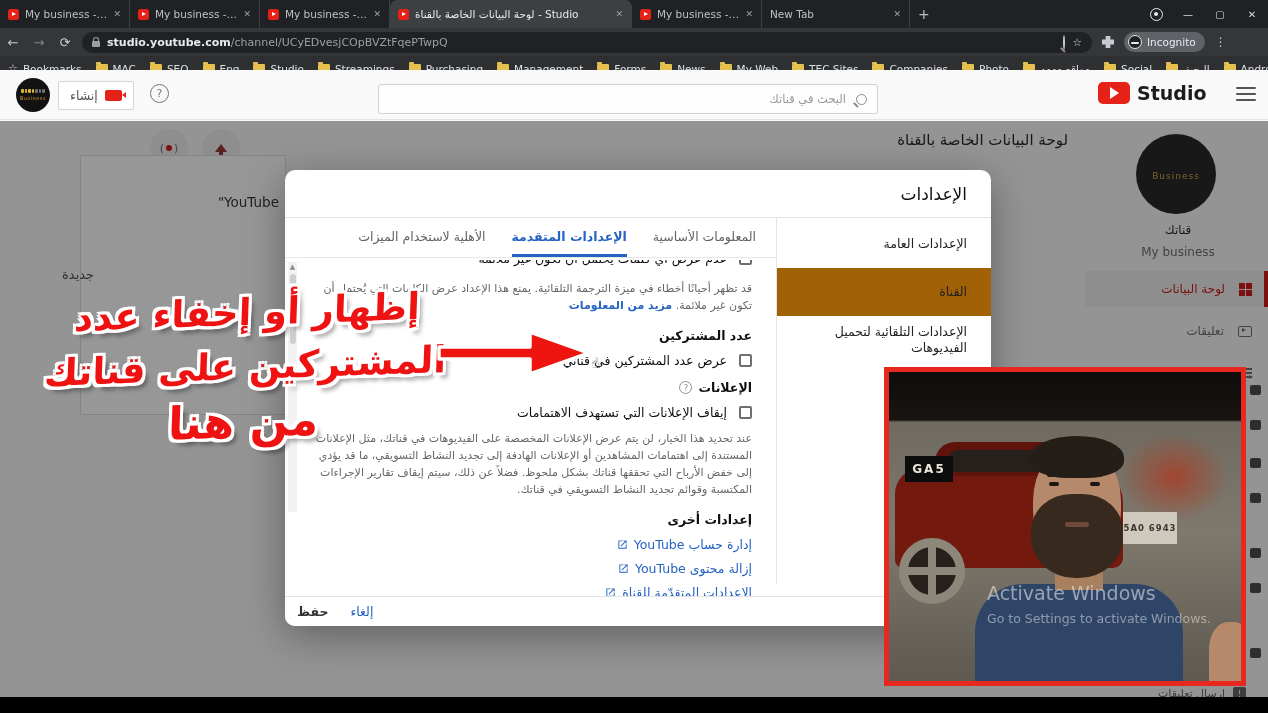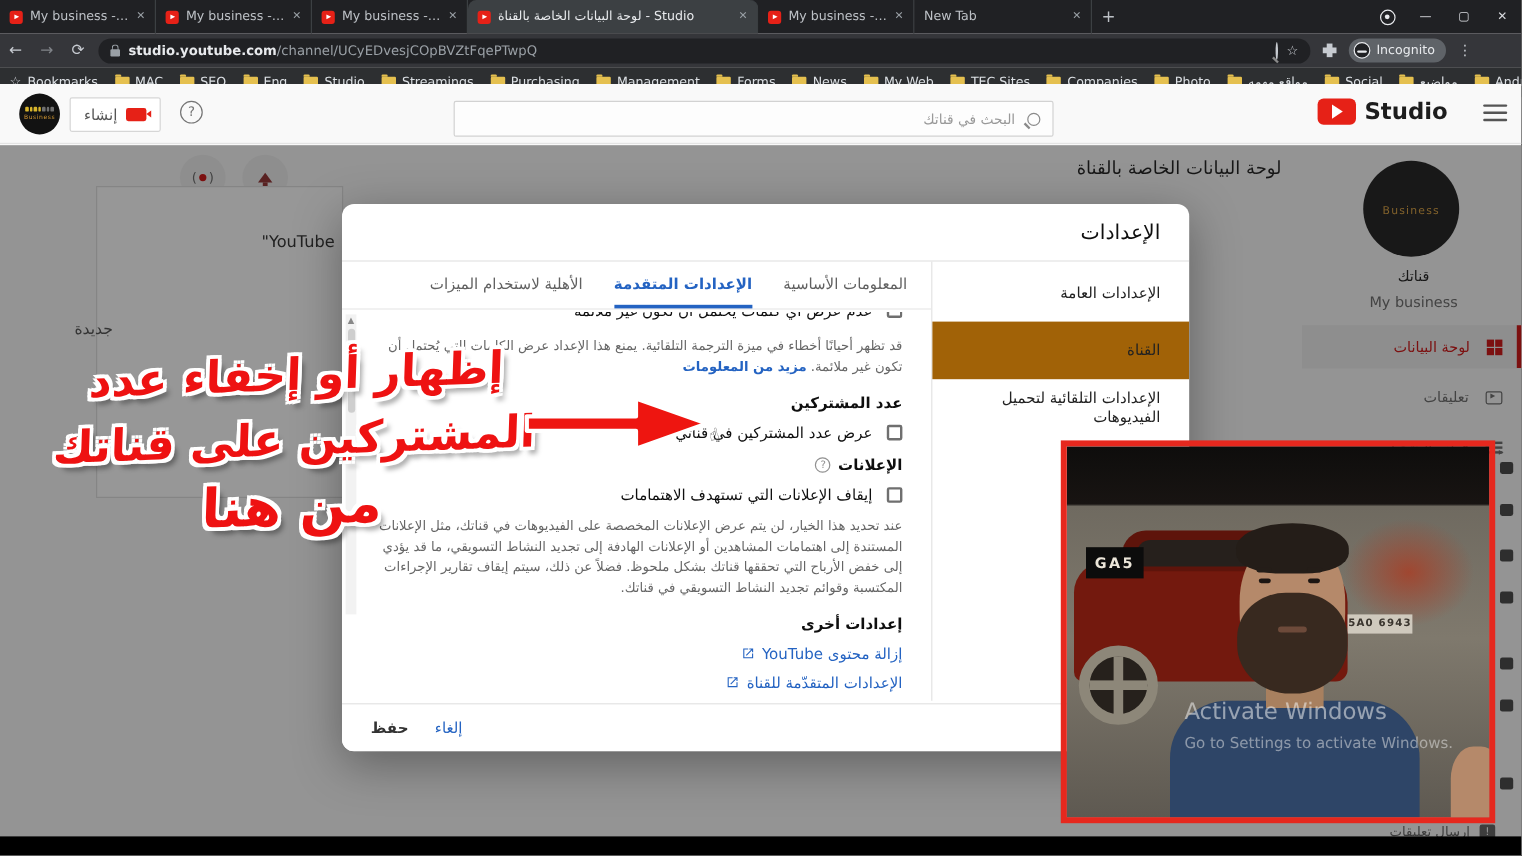--- a/index.html
+++ b/index.html
@@ -115,41 +115,41 @@
   .clipped .row{position:absolute;top:-9px;right:0;display:flex;align-items:center;gap:12px;font-size:12.5px;color:#0f0f0f;white-space:nowrap;}
   .chkbox{width:13px;height:13px;border:2px solid #6f6f6f;border-radius:2px;flex:0 0 auto;}
   .note{font-size:11px;line-height:1.55;color:#666;margin:7px 0 14px;}
   .note .lnk{color:#2463c2;font-weight:bold;}
   .m-h{font-size:12.5px;font-weight:bold;color:#0f0f0f;margin:12px 0 10px;display:flex;align-items:center;gap:6px;}
   .qmini{width:13px;height:13px;border:1.4px solid #909090;border-radius:50%;color:#909090;font-size:8.5px;display:inline-flex;align-items:center;justify-content:center;font-weight:normal;}
   .chkrow{display:flex;align-items:center;gap:12px;font-size:12.5px;color:#0f0f0f;margin:4px 0 10px;}
   .m-links{display:flex;flex-direction:column;gap:9px;margin-top:8px;}
   .mlink{display:flex;align-items:center;gap:6px;font-size:12.5px;color:#2463c2;}
   .ext{width:11px;height:11px;fill:#2463c2;flex:0 0 auto;}
-  .m-footer{position:absolute;bottom:0;left:0;right:0;height:40px;border-top:1px solid #e3e3e3;direction:ltr;display:flex;align-items:center;padding-left:24px;gap:22px;background:#fff;}
+  .m-footer{position:absolute;bottom:0;left:0;right:0;height:30px;border-top:1px solid #e3e3e3;direction:ltr;display:flex;align-items:center;padding-left:12px;gap:22px;background:#fff;}
   .btn-save{font-size:12.5px;font-weight:bold;color:#333;}
   .btn-cancel{font-size:12.5px;color:#2463c2;}
 
   
   .annot{position:absolute;left:28px;top:286px;width:434px;z-index:4;text-align:center;transform:rotate(-2deg) skewX(-4deg);direction:rtl;color:#ee1212;font-weight:bold;
     text-shadow:-3px -3px 0 #fff,3px -3px 0 #fff,-3px 3px 0 #fff,3px 3px 0 #fff,0 -3px 0 #fff,0 3px 0 #fff,-3px 0 0 #fff,3px 0 0 #fff,5px 6px 4px rgba(0,0,0,.35);}
   .annot .l1,.annot .l2{font-size:37px;line-height:1.45;}
   .annot .l3{font-size:45px;line-height:1.3;}
   .arrow{position:absolute;left:436px;top:327px;z-index:4;}
   .handcur{position:absolute;left:591px;top:355px;z-index:4;font-size:14px;color:#3c3c3c;text-shadow:0 0 2px #fff;transform:rotate(-12deg);}
 
   
   .vid{position:absolute;left:884px;top:367px;width:362px;height:319px;border:5px solid #e6281e;z-index:5;overflow:hidden;background:linear-gradient(180deg,#0e0d0c 0,#181412 48px,#6f6a60 50px,#7f796d 160px,#5e5951 309px);}
   .vid .darkright{position:absolute;left:190px;top:40px;width:162px;height:269px;background:linear-gradient(180deg,#16107 0,#2a1a12 40%,#4a2317 75%,#1c120c 100%);}
   .vid .glow{position:absolute;left:230px;top:60px;width:110px;height:90px;background:radial-gradient(ellipse at center,rgba(170,60,35,.8),rgba(0,0,0,0) 70%);}
   .vid .car{position:absolute;left:6px;top:96px;width:228px;height:100px;background:#73190e;border-radius:26px 34px 10px 8px;}
   .vid .car .roof{position:absolute;left:40px;top:-26px;width:140px;height:34px;background:#5e140b;border-radius:20px 26px 0 0;}
   .vid .car .win{position:absolute;left:52px;top:-18px;width:112px;height:22px;background:#26201c;border-radius:12px 16px 0 0;}
   .vid .gassign{position:absolute;left:16px;top:84px;width:48px;height:26px;background:#0c0c0c;color:#ece6da;font-size:12px;font-weight:bold;letter-spacing:2px;display:flex;align-items:center;justify-content:center;}
-  .vid .plate{position:absolute;left:234px;top:140px;width:54px;height:16px;background:#cfc9bd;color:#3a352e;font-size:8.5px;font-weight:bold;display:flex;align-items:center;justify-content:center;letter-spacing:1px;}
+  .vid .plate{position:absolute;left:234px;top:140px;width:54px;height:32px;background:#cfc9bd;color:#3a352e;font-size:8.5px;font-weight:bold;display:flex;align-items:center;justify-content:center;letter-spacing:1px;}
   .vid .wheel{position:absolute;left:10px;top:166px;width:66px;height:66px;border-radius:50%;border:9px solid #8d8779;background:#26211c;}
   .vid .wheel:before{content:"";position:absolute;left:20px;top:0;width:8px;height:48px;background:#8d8779;}
   .vid .wheel:after{content:"";position:absolute;left:0;top:20px;width:48px;height:8px;background:#8d8779;}
   .vid .torso{position:absolute;left:86px;top:212px;width:208px;height:97px;background:#2e4567;border-radius:48px 48px 0 0;}
   .vid .neck{position:absolute;left:166px;top:184px;width:48px;height:34px;background:#a8805f;}
   .vid .head{position:absolute;left:144px;top:74px;width:88px;height:120px;border-radius:46%;background:#b5896a;}
   .vid .hair{position:absolute;left:141px;top:64px;width:94px;height:42px;border-radius:50% 50% 40% 40%;background:#241d18;}
   .vid .beard{position:absolute;left:142px;top:122px;width:92px;height:84px;border-radius:44% 44% 48% 48%;background:#38291f;}
   .vid .mouth{position:absolute;left:176px;top:150px;width:24px;height:5px;background:#6d4a3a;border-radius:3px;}
   .vid .eye{position:absolute;top:110px;width:10px;height:4px;background:#1c1512;border-radius:2px;}
@@ -286,21 +286,21 @@
     <span class="bk">
         <span class="folder"></span>
         <span>مواقع مهمه</span>
       </span>
     <span class="bk">
         <span class="folder"></span>
         <span>Social</span>
       </span>
     <span class="bk">
         <span class="folder"></span>
-        <span>مواضيع</span>
+        <span>البحث</span>
       </span>
     <span class="bk">
         <span class="folder"></span>
         <span>Android</span>
       </span>
 
   </div>
 
   <div class="appheader">
     <div class="h-avatar">
@@ -434,20 +434,27 @@
             </div>
           <div class="chkrow">
             <span class="chkbox"></span>
             <span>إيقاف الإعلانات التي تستهدف الاهتمامات</span>
           </div>
           <div class="note">عند تحديد هذا الخيار، لن يتم عرض الإعلانات المخصصة على الفيديوهات في قناتك، مثل الإعلانات المستندة إلى اهتمامات المشاهدين أو الإعلانات الهادفة إلى تجديد النشاط التسويقي، ما قد يؤدي إلى خفض الأرباح التي تحققها قناتك بشكل ملحوظ. فضلاً عن ذلك، سيتم إيقاف تقارير الإجراءات المكتسبة وقوائم تجديد النشاط التسويقي في قناتك.</div>
 
           <div class="m-h">إعدادات أخرى</div>
           <div class="m-links">
             <span class="mlink">
+                <span>إدارة حساب YouTube</span>
+                <svg class="ext" viewBox="0 0 24 24">
+                  <path d="M19 19H5V5h7V3H3v18h18v-9h-2z"></path>
+                  <path d="M14 3v2h3.6l-9.8 9.8 1.4 1.4L19 6.4V10h2V3z"></path>
+                </svg>
+              </span>
+            <span class="mlink">
                 <span>إزالة محتوى YouTube</span>
                 <svg class="ext" viewBox="0 0 24 24">
                   <path d="M19 19H5V5h7V3H3v18h18v-9h-2z"></path>
                   <path d="M14 3v2h3.6l-9.8 9.8 1.4 1.4L19 6.4V10h2V3z"></path>
                 </svg>
               </span>
             <span class="mlink">
                 <span>الإعدادات المتقدّمة للقناة</span>
                 <svg class="ext" viewBox="0 0 24 24">
                   <path d="M19 19H5V5h7V3H3v18h18v-9h-2z"></path>

